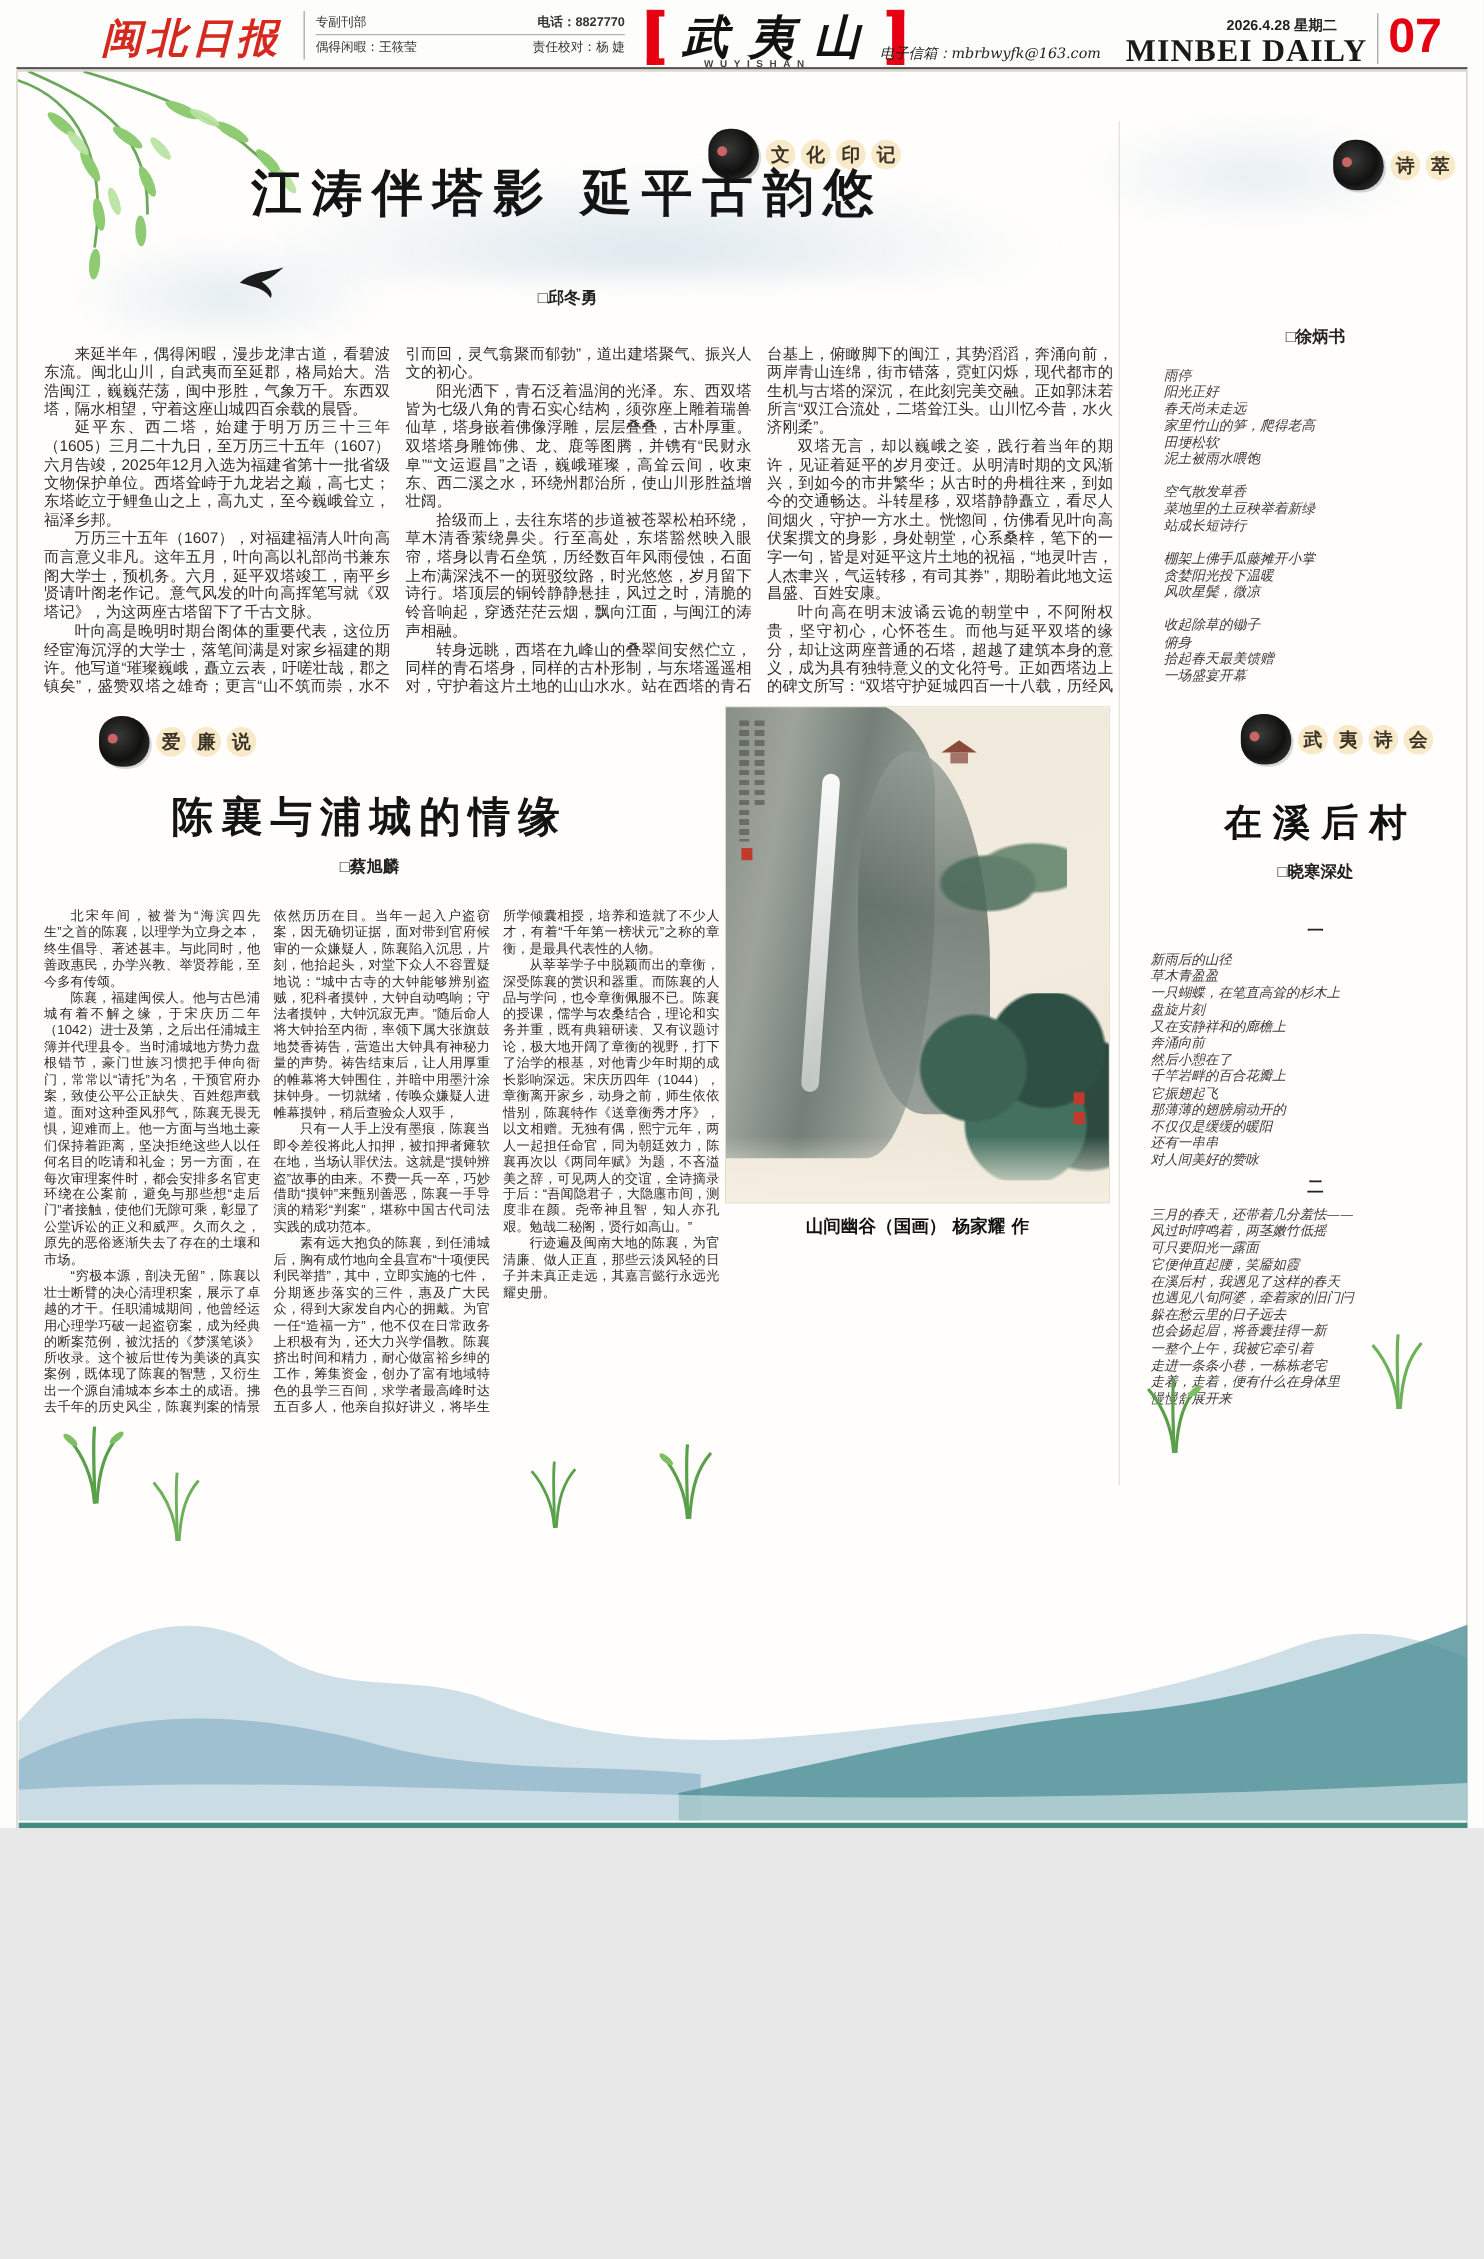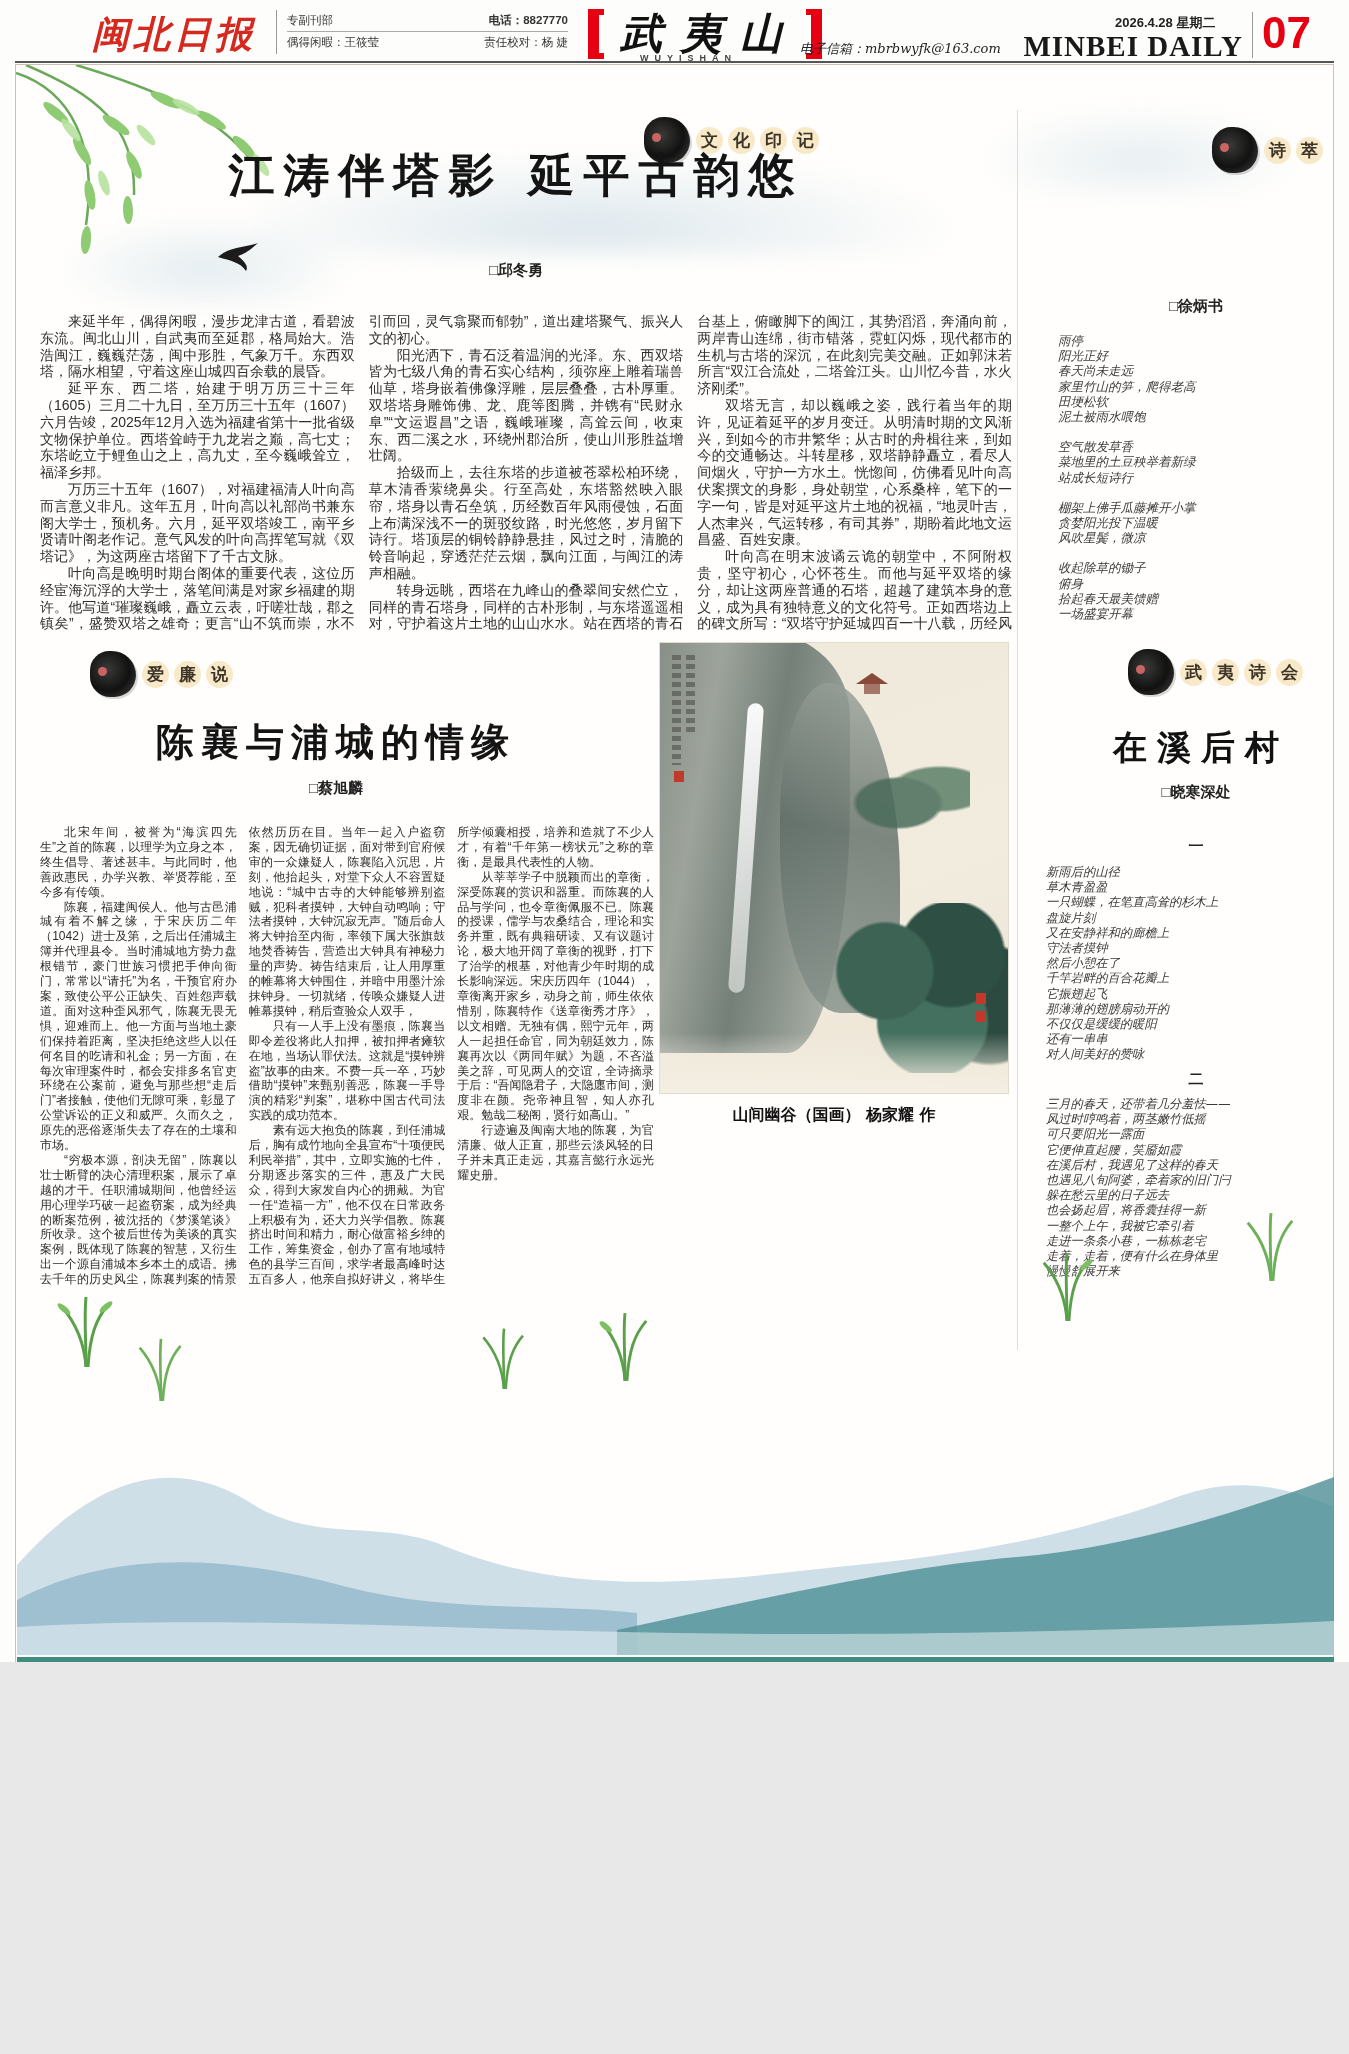--- a/index.html
+++ b/index.html
@@ -268,21 +268,21 @@
 
     <div class="xihou-title">在溪后村</div>
     <div class="byline xihou-author">□晓寒深处</div>
     <div class="sec-label" style="top:772px;">一</div>
     <div class="poem xihou1">
         <p>新雨后的山径</p>
         <p>草木青盈盈</p>
         <p>一只蝴蝶，在笔直高耸的杉木上</p>
         <p>盘旋片刻</p>
         <p>又在安静祥和的廊檐上</p>
-        <p>守法者摸钟</p>
+        <p>奔涌向前</p>
         <p>然后小憩在了</p>
         <p>千竿岩畔的百合花瓣上</p>
         <p>它振翅起飞</p>
         <p>那薄薄的翅膀扇动开的</p>
         <p>不仅仅是缓缓的暖阳</p>
         <p>还有一串串</p>
         <p>对人间美好的赞咏</p>
       </div>
     <div class="sec-label" style="top:1005px;">二</div>
     <div class="poem xihou2">

